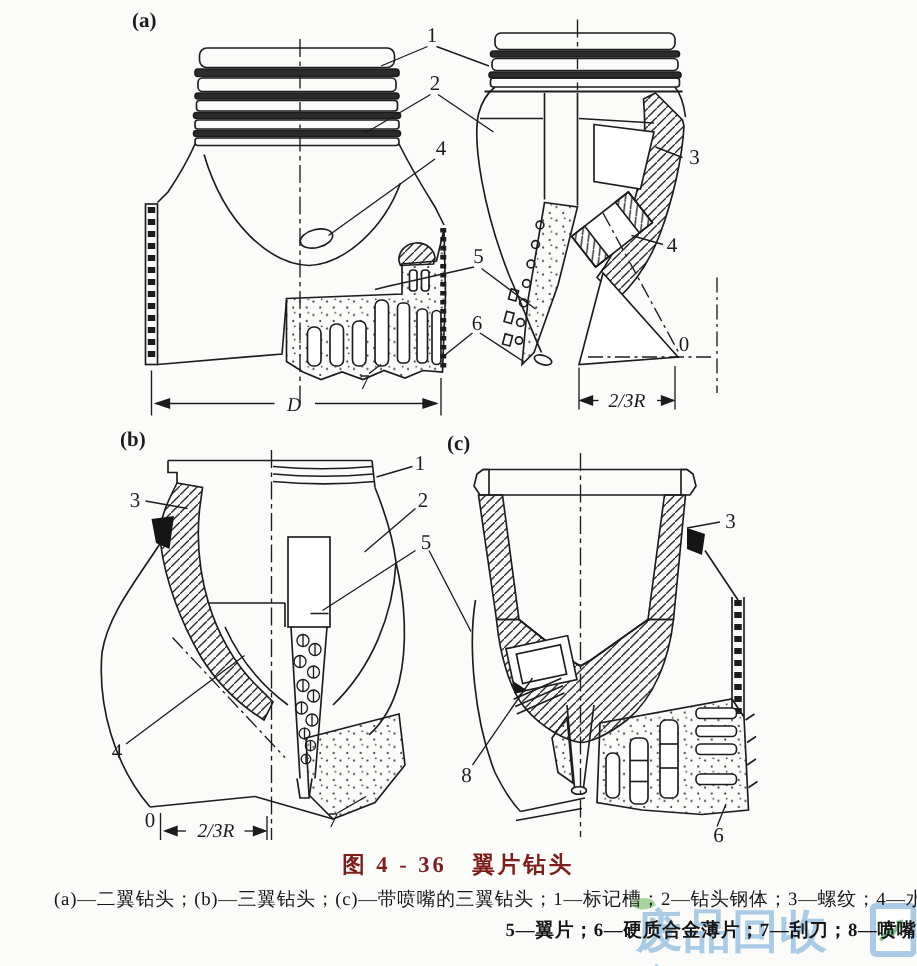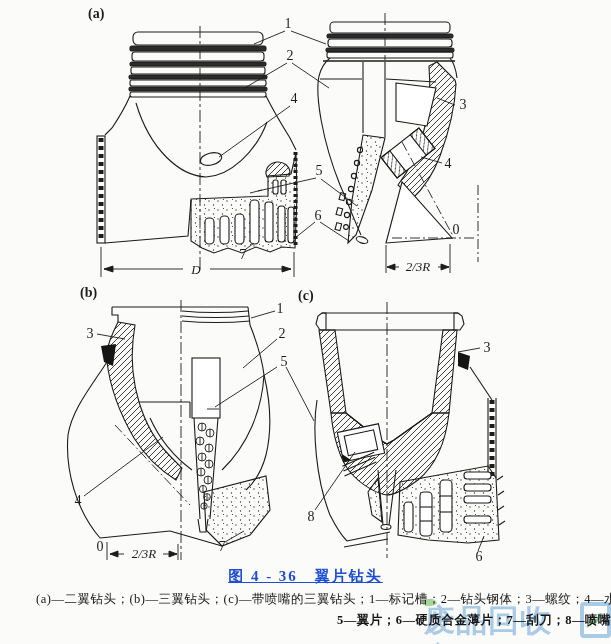--- a/index.html
+++ b/index.html
@@ -8,21 +8,21 @@
     background:#fbfbf9;
     font-family:"Liberation Serif","DejaVu Serif",serif;
   }
   .stage{position:absolute;inset:0;}
   svg text{font-family:"Liberation Serif","DejaVu Serif",serif;fill:#1c1c1c;}
   .callout{font-size:14px;}
   .tag{font-size:14px;font-weight:bold;}
   .dim{font-size:13px;font-style:italic;}
   .caption{
     position:absolute;top:567px;left:0;width:611px;text-align:center;
-    font-size:15px;font-weight:bold;color:#1d4ed8;letter-spacing:2px;z-index:3;text-decoration:underline;
+    font-size:15px;font-weight:bold;color:#7f1d1d;letter-spacing:2px;z-index:3;
   }
   .legend{
     position:absolute;left:0;width:611px;text-align:center;color:#161616;
     font-size:12.5px;letter-spacing:0.5px;z-index:3;white-space:nowrap;
   }
   .legend.l1{top:591px;padding-left:34px;}
   .legend.l2{top:612px;font-weight:bold;text-align:right;}
   .watermark{
     position:absolute;left:424px;top:602px;height:42px;display:flex;
     z-index:2;

